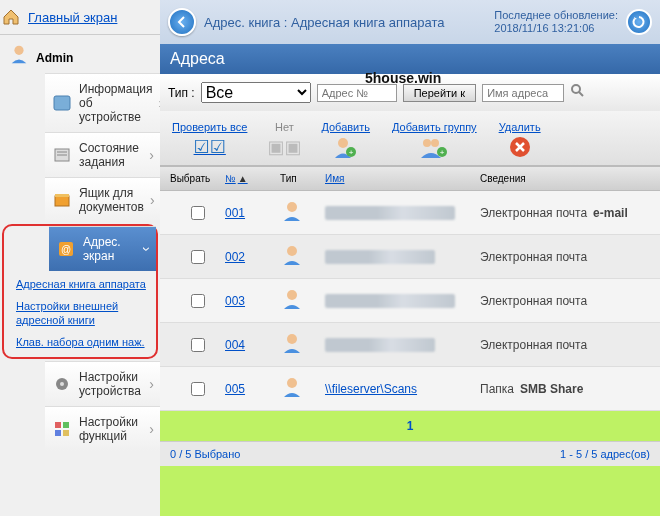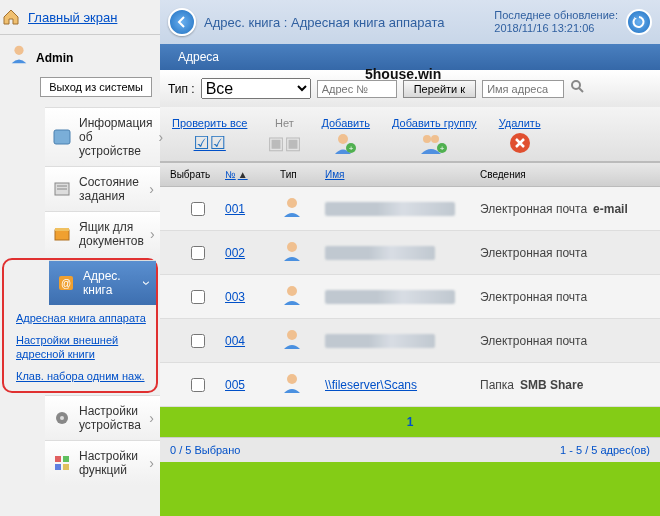--- a/index.html
+++ b/index.html
@@ -22,28 +22,28 @@
 .nav-item.active { background: linear-gradient(#5a8fd0, #3d6fb0); color: #fff; border-radius: 0; }
 .nav-item.active .nav-label { color: #fff; }
 .nav-item.active .chev { color: #fff; transform: rotate(90deg); }
 .submenu { padding: 6px 8px 8px 12px; display: flex; flex-direction: column; gap: 8px; }
 .submenu a { color: #0050c8; text-decoration: underline; font-size: 11px; line-height: 14px; }
 .nav-group.highlighted { border: 2px solid #e03030; border-radius: 10px; margin: 2px; }
 
 .icon-sm { width: 22px; height: 22px; display: inline-flex; align-items: center; justify-content: center; flex-shrink: 0; }
 
 
-.main { flex: 1; display: flex; flex-direction: column; background: #84cc16; }
+.main { flex: 1; display: flex; flex-direction: column; background: #bef264; }
 .topbar { display: flex; align-items: center; gap: 8px; padding: 8px; background: linear-gradient(#d8e2f0, #c8d6e8); }
 .back-btn { width: 28px; height: 28px; background: radial-gradient(#6ab0f0, #2070c0); border-radius: 50%; border: 2px solid #fff; display: flex; align-items: center; justify-content: center; color: #fff; font-size: 16px; box-shadow: 0 1px 2px rgba(0,0,0,0.3); }
 .breadcrumb { flex: 1; color: #3060a0; font-size: 13px; }
 .updated { color: #3060a0; font-size: 11px; line-height: 13px; text-align: left; }
 .refresh-btn { width: 26px; height: 26px; border-radius: 50%; background: radial-gradient(#6ab0f0,#2070c0); border: 2px solid #fff; color: #fff; display: flex; align-items: center; justify-content: center; }
 
-.panel-title { background: linear-gradient(#4a80c0, #3568a8); color: #fff; padding: 6px 18px; font-size: 12px; }
+.panel-title { background: linear-gradient(#4a80c0, #3568a8); color: #fff; padding: 6px 10px; font-size: 16px; }
 .filters { display: flex; align-items: center; gap: 6px; padding: 8px; background: linear-gradient(#fff, #e8e8e8); }
 .filters label { font-size: 12px; }
 .filters select { width: 110px; font-size: 16px; }
 .filters input[type=text] { border: 1px solid #999; padding: 2px 4px; font-size: 11px; }
 .filters input.num { width: 80px; }
 .filters input.name { width: 82px; }
 .filters button { background: linear-gradient(#f8f8f8, #d8d8d8); border: 1px solid #888; padding: 2px 10px; font-size: 11px; }
 .watermark { position: absolute; font-weight: bold; font-size: 14px; color: #111; pointer-events: none; }
 .filters-wrap { position: relative; }
 
@@ -96,23 +96,20 @@
     </div>
     <div class="user-row">
       <span class="icon-sm">
         <svg class="av-head" viewBox="0 0 24 24">
             <circle cx="12" cy="8" r="5" fill="#f0c090"></circle>
             <path d="M4 22 Q12 14 20 22" fill="#4a90e0"></path>
           </svg>
       </span>
       <span class="name">Admin</span>
     </div>
-    <div class="logout-row">
-      <button class="logout-btn">Выход из системы</button>
-    </div>
 
     <div id="nav-items">
         <div class="nav-item light">
           <span class="icon-sm">
             <svg width="20" height="20" viewBox="0 0 20 20">
               <rect x="2" y="3" width="16" height="14" rx="2" fill="#7aaed8" stroke="#4a80b0"></rect>
             </svg>
           </span>
           <span class="nav-label">Информация об устройстве</span>
           <span class="chev">›</span>
@@ -139,21 +136,21 @@
           <span class="chev">›</span>
         </div>
         <div class="nav-group highlighted">
           <div class="nav-item active">
             <span class="icon-sm">
               <svg width="20" height="20" viewBox="0 0 20 20">
                 <rect x="3" y="3" width="14" height="14" rx="2" fill="#f0a030"></rect>
                 <text x="10" y="14" text-anchor="middle" fill="#fff" font-size="10">@</text>
               </svg>
             </span>
-            <span class="nav-label">Адрес. книга</span>
+            <span class="nav-label">Адрес. экран</span>
             <span class="chev">›</span>
           </div>
           <div class="submenu">
             <a href="#">Адресная книга аппарата</a>
             <a href="#">Настройки внешней адресной книги</a>
             <a href="#">Клав. набора одним наж.</a>
           </div>
         </div>
         <div class="nav-item light">
           <span class="icon-sm">

